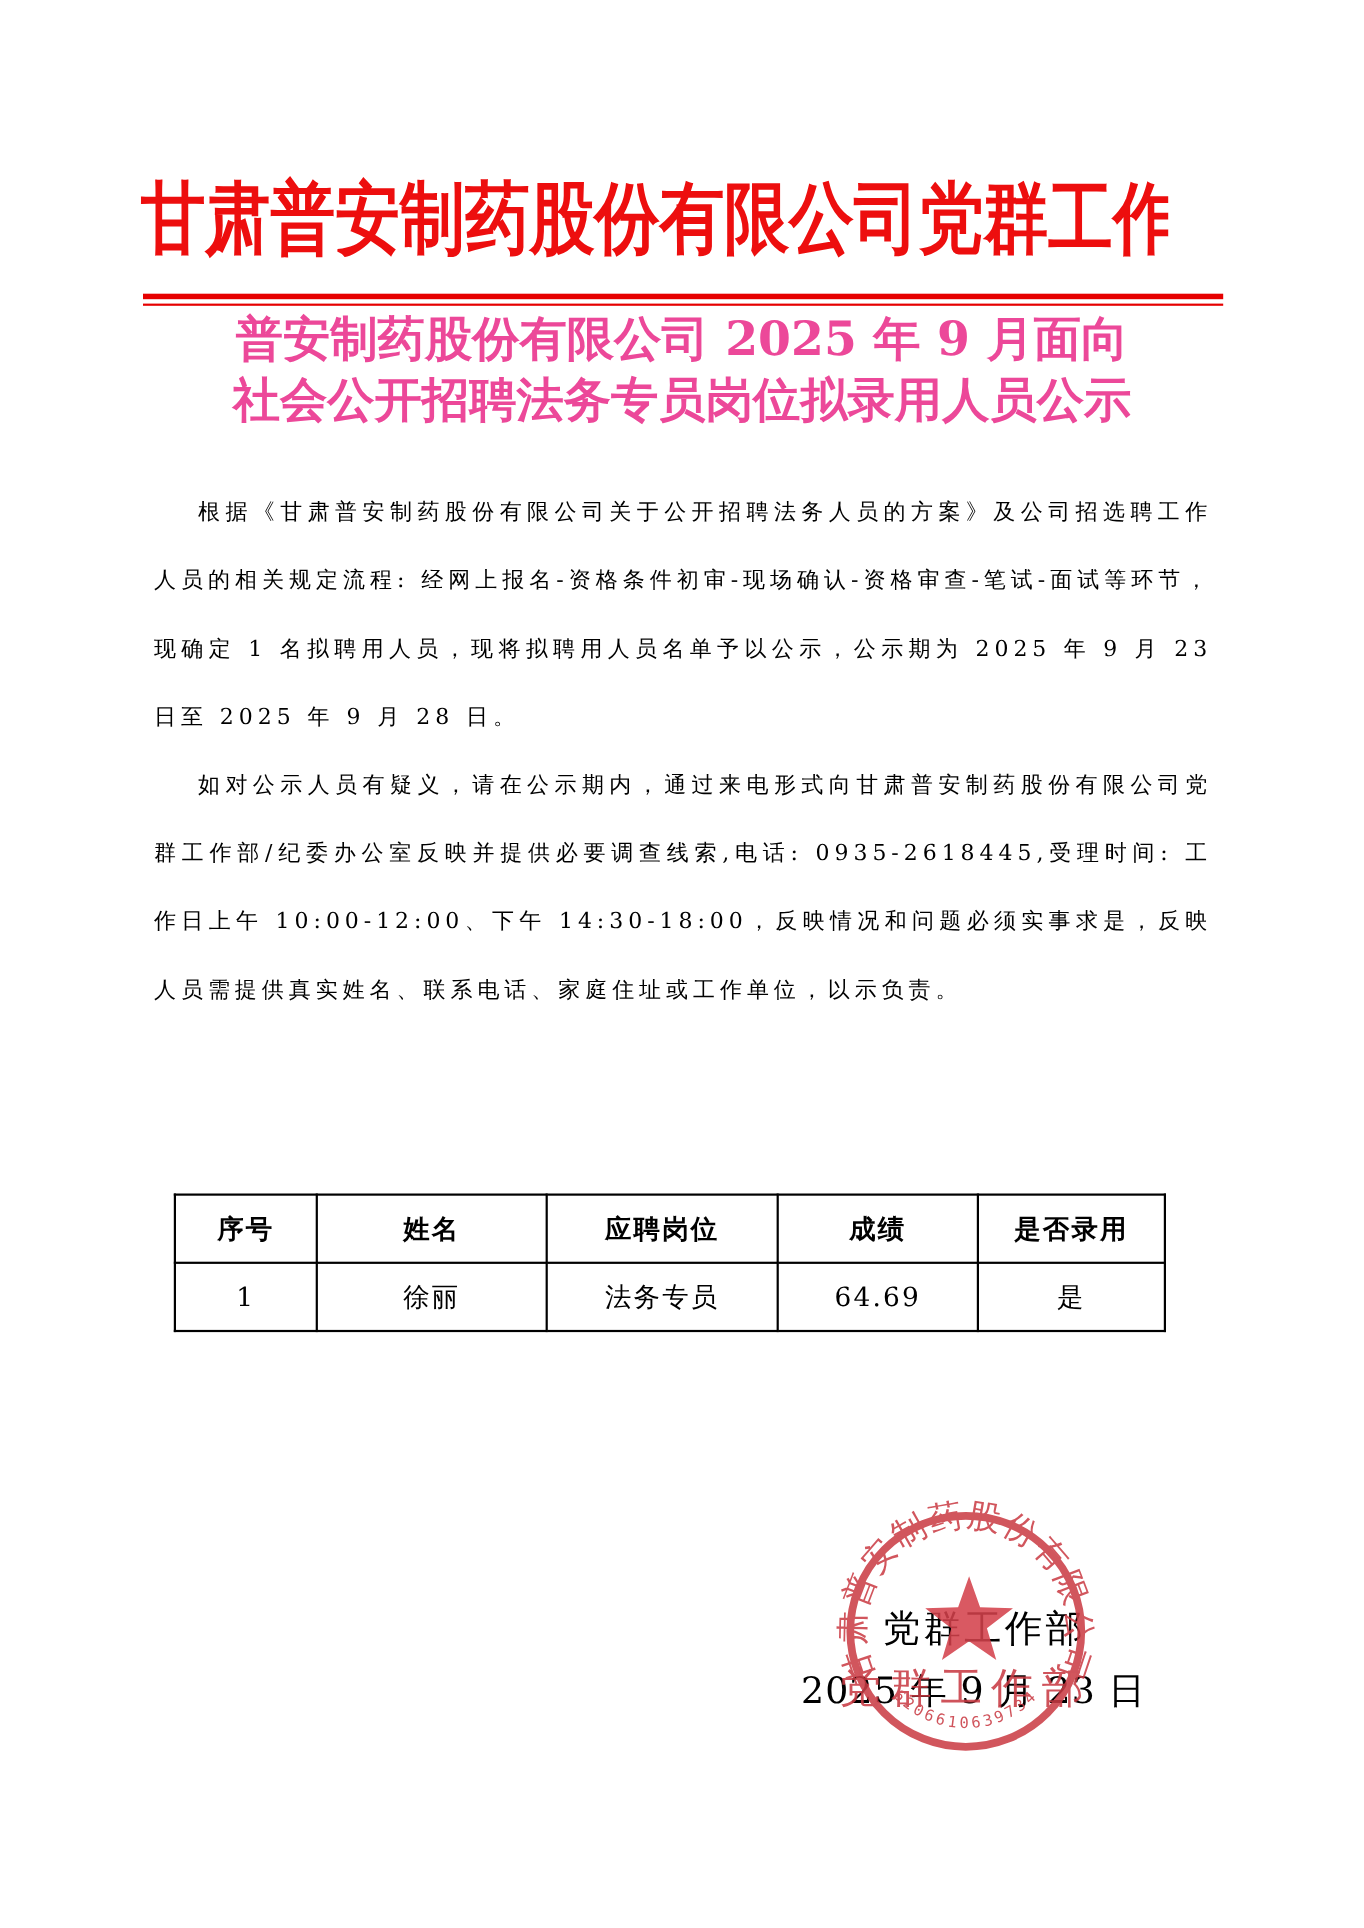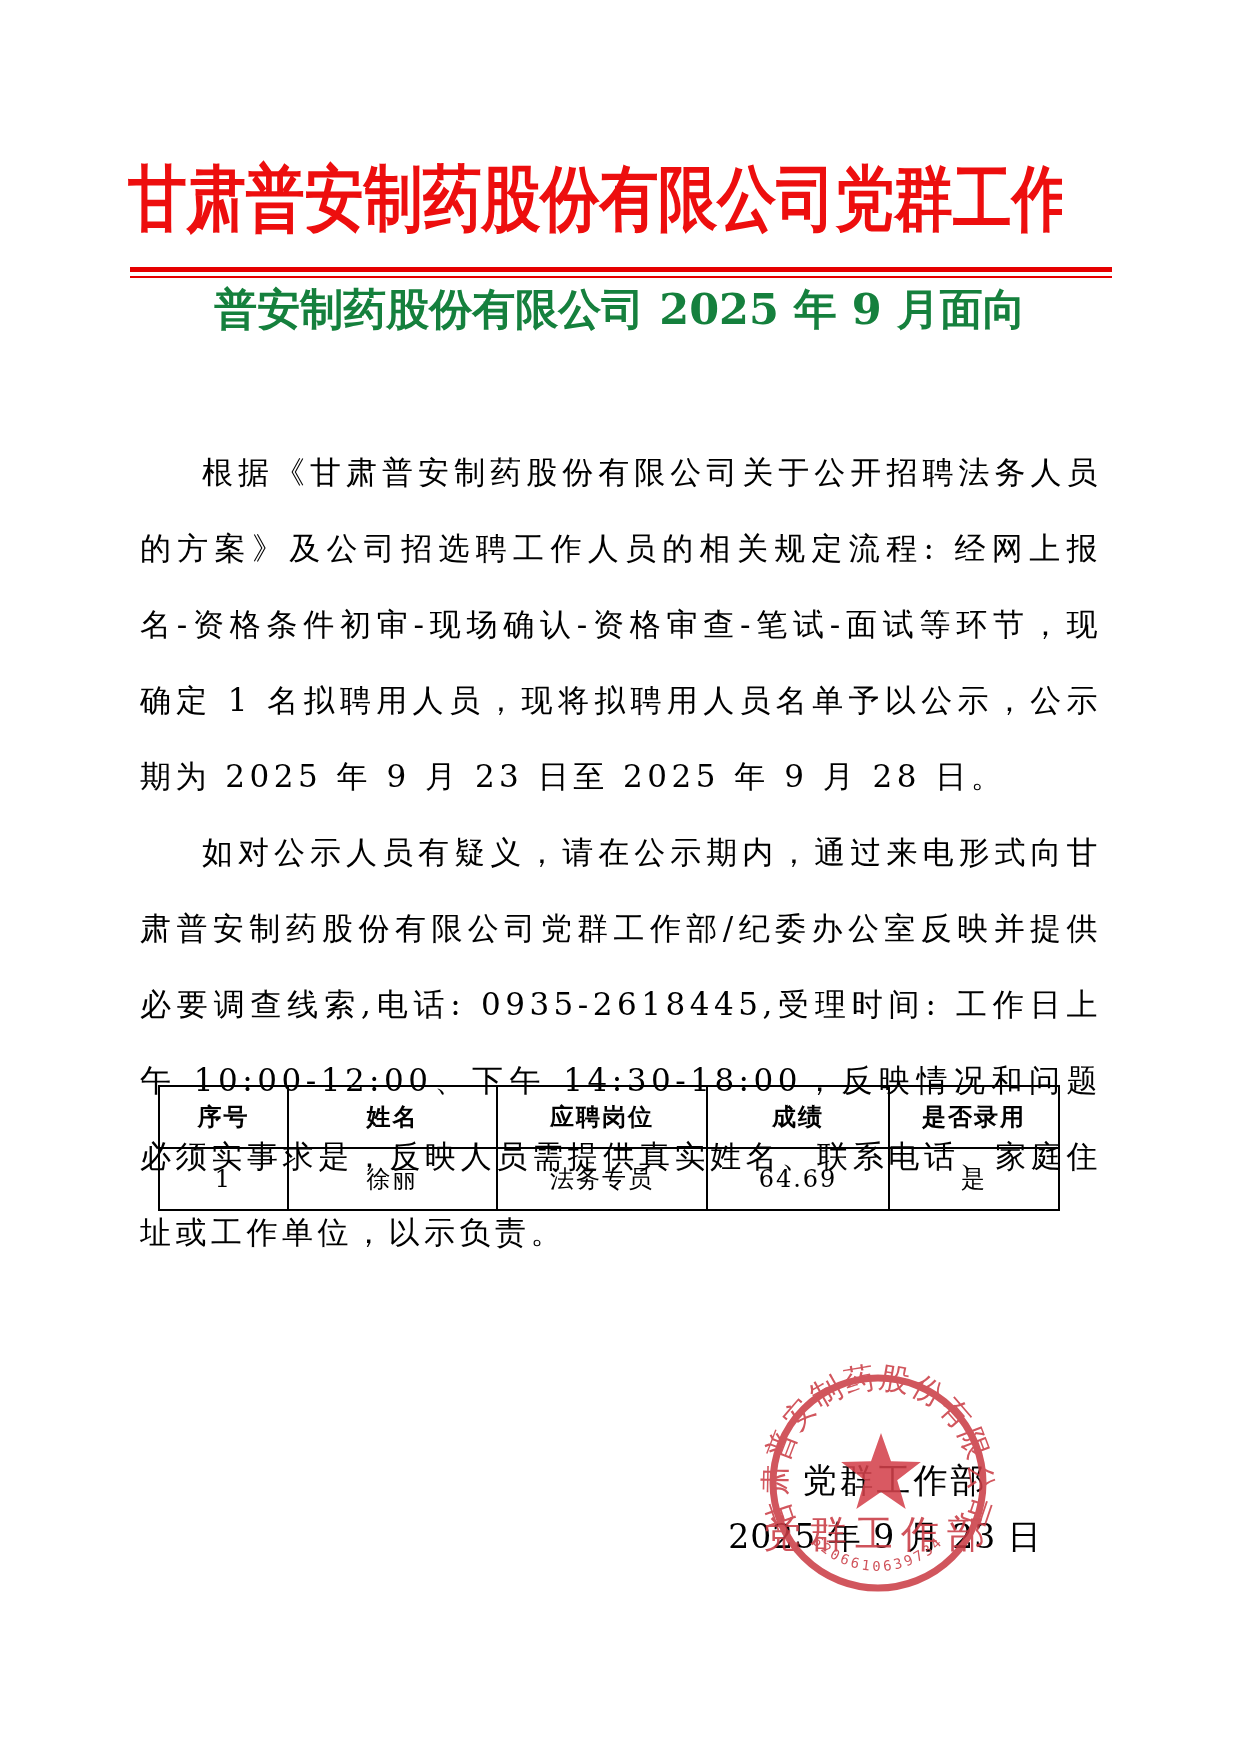--- a/index.html
+++ b/index.html
@@ -26,25 +26,25 @@
     position:absolute;left:130px;top:267px;width:982px;height:5px;
     background:#e60000;
   }
   .rule-thin{
     position:absolute;left:130px;top:276px;width:982px;height:2px;
     background:#e60000;
   }
   .doc-title{
     position:absolute;left:100px;top:282px;width:1040px;
     text-align:center;font-weight:bold;font-size:43px;line-height:55px;
-    color:#15803d;margin:0;
+    color:#ec4899;margin:0;
   }
   .body-text{
     position:absolute;left:140px;top:434px;width:962px;
-    font-size:31px;line-height:76px;letter-spacing:4.5px;
+    font-size:20px;line-height:62px;letter-spacing:4.5px;
     text-align:justify;
   }
   .body-text p{margin:0;text-indent:2em;}
   
   .result-table{
     position:absolute;left:158px;top:1085px;
     border-collapse:collapse;table-layout:fixed;
     font-size:24px;
   }
   .result-table td,.result-table th{
@@ -78,20 +78,21 @@
 <div class="page">
 
   <div class="letterhead-wrap">
     <span class="letterhead">甘肃普安制药股份有限公司党群工作部</span>
   </div>
   <div class="rule-thick"></div>
   <div class="rule-thin"></div>
 
   <h1 class="doc-title">
     <span>普安制药股份有限公司 2025 年 9 月面向</span><br>
+    <span>社会公开招聘法务专员岗位拟录用人员公示</span>
   </h1>
 
   <div class="body-text">
     <p>根据《甘肃普安制药股份有限公司关于公开招聘法务人员的方案》及公司招选聘工作人员的相关规定流程: 经网上报名-资格条件初审-现场确认-资格审查-笔试-面试等环节，现确定 1 名拟聘用人员，现将拟聘用人员名单予以公示，公示期为 2025 年 9 月 23 日至 2025 年 9 月 28 日。</p>
     <p>如对公示人员有疑义，请在公示期内，通过来电形式向甘肃普安制药股份有限公司党群工作部/纪委办公室反映并提供必要调查线索,电话: 0935-2618445,受理时间: 工作日上午 10:00-12:00、下午 14:30-18:00，反映情况和问题必须实事求是，反映人员需提供真实姓名、联系电话、家庭住址或工作单位，以示负责。</p>
   </div>
 
   <table class="result-table">
     <thead>
       <tr>

